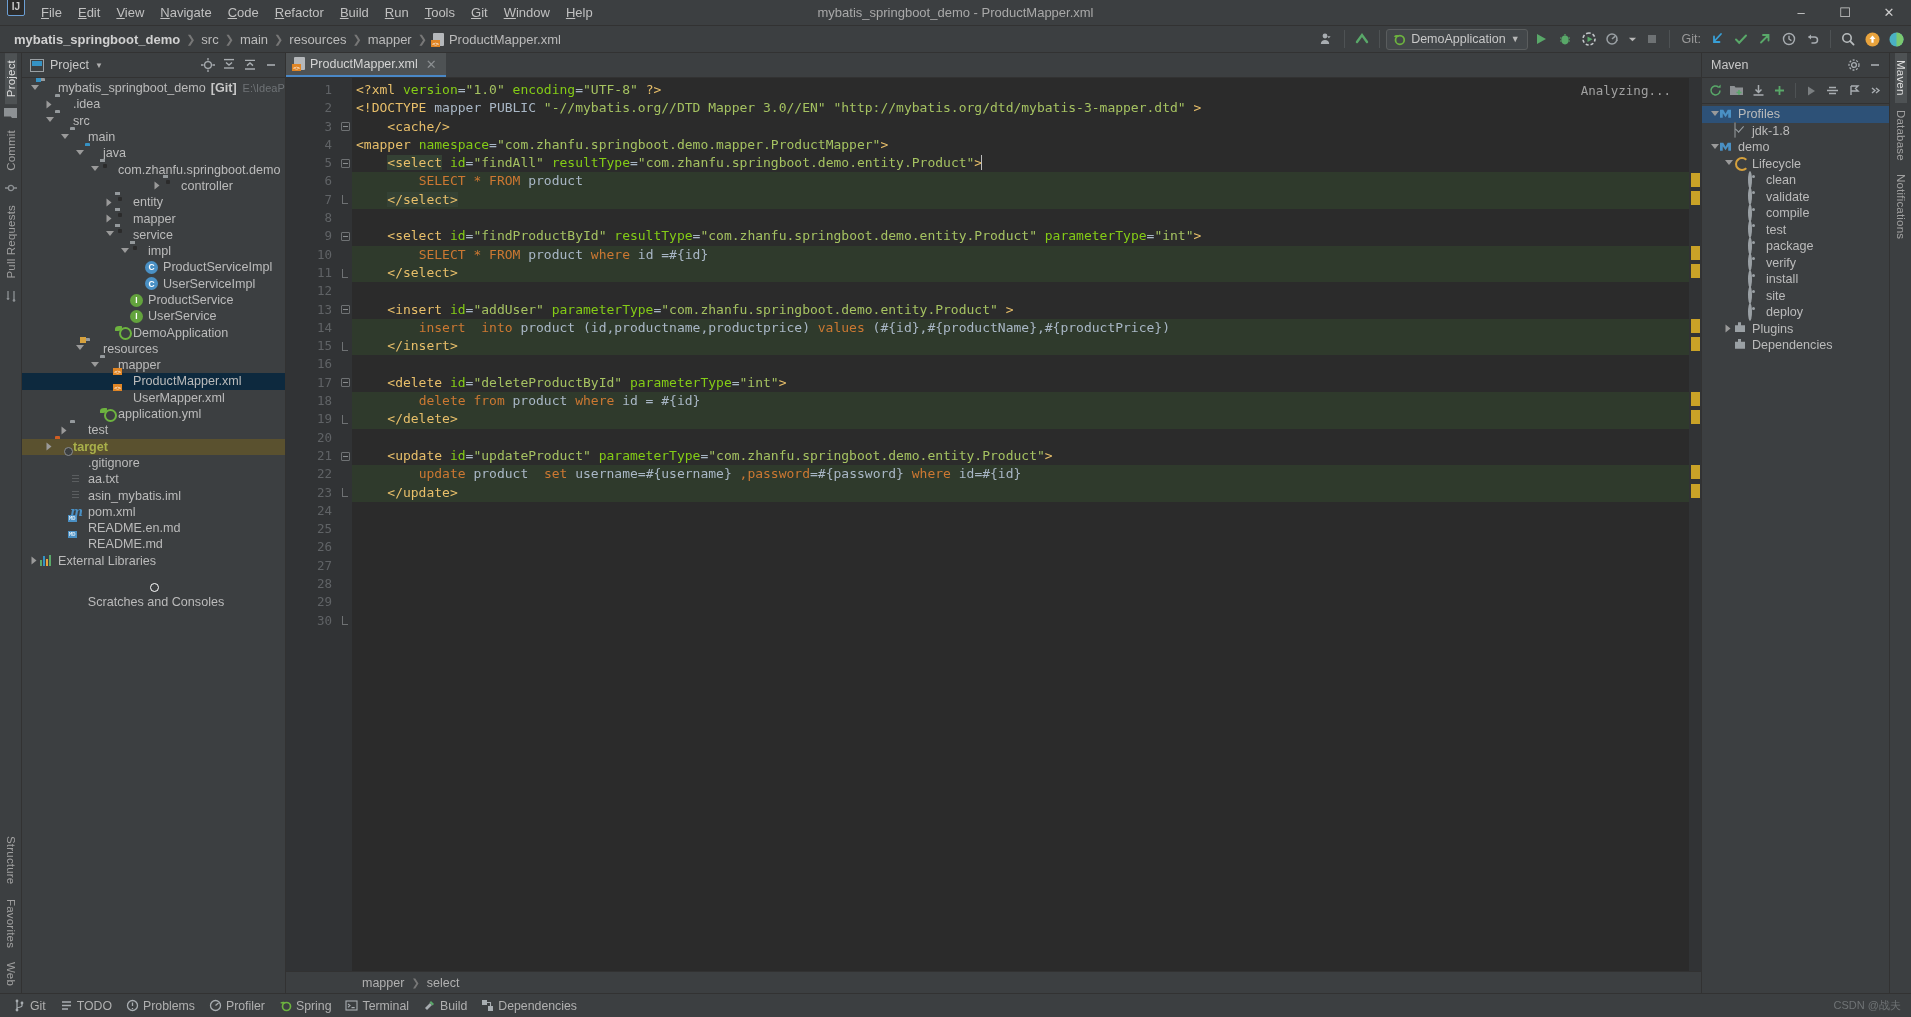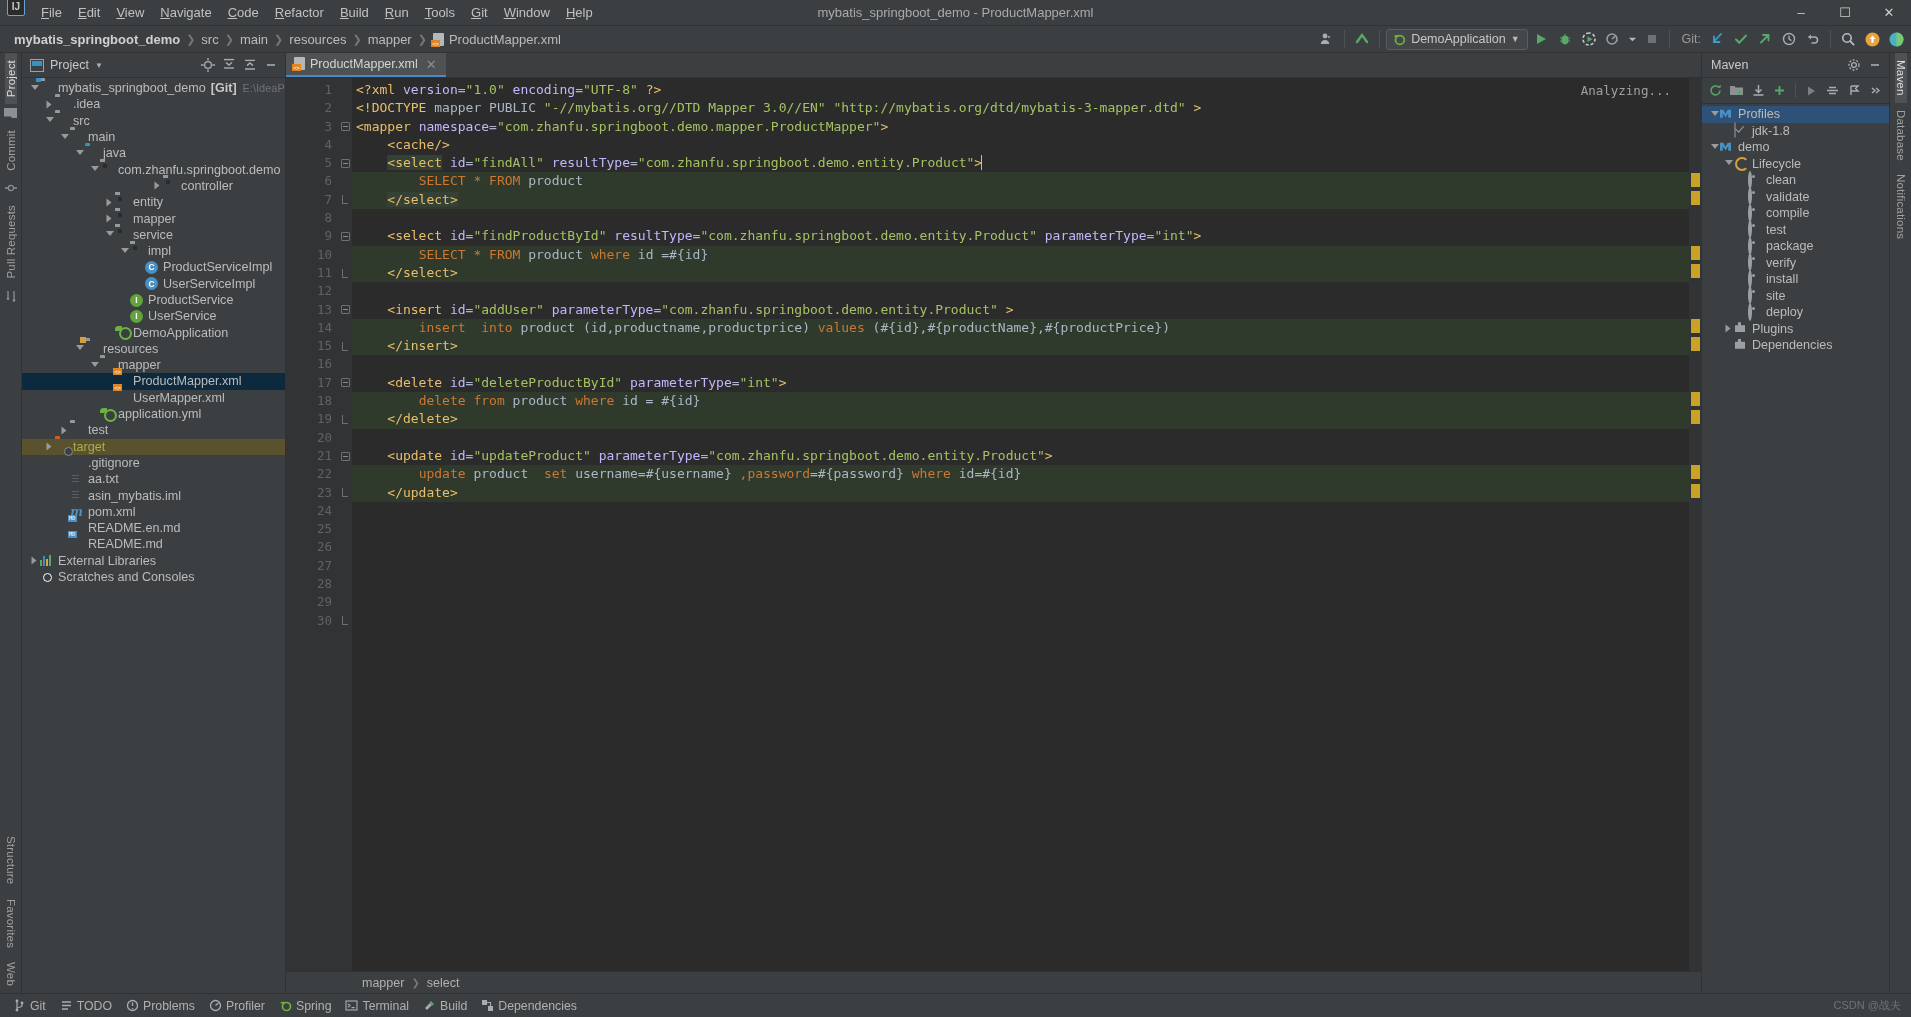--- a/index.html
+++ b/index.html
@@ -93,21 +93,21 @@
   #project-header .ph-title { font-size: 12.5px; color: #c8c8c8; margin-left: 6px; }
   #project-header .ph-actions { margin-left: auto; display: flex; gap: 1px; }
   .ph-btn { width: 20px; height: 20px; display: flex; align-items: center; justify-content: center; border-radius: 3px; }
 
   #tree { flex: 1; overflow: hidden; padding-top: 2px; position: relative; }
   .trow {
     display: flex; align-items: center; height: 16.3px; font-size: 12.6px;
     color: #bbbbbb; white-space: nowrap; padding-right: 4px;
   }
   .trow.sel { background: #0d293e; }
-  .trow.sel-target { background: #5a512f; }
+  .trow.sel-target { background: #5a512f; font-weight: bold; }
   .arrow {
     width: 11px; height: 11px; flex: 0 0 11px; display: inline-block;
     position: relative; margin-right: 1px;
   }
   .arrow.right::before, .arrow.down::before {
     content: ''; position: absolute; left: 3px; top: 2px;
     border-left: 4px solid transparent; border-right: 4px solid transparent;
     border-top: 5px solid #9a9a9a;
   }
   .arrow.right::before { transform: rotate(-90deg); left: 2px; top: 3px; }
@@ -239,21 +239,21 @@
     flex: 1; position: relative; padding-top: 3px; overflow: hidden;
     font-family: "DejaVu Sans Mono", monospace; font-size: 13px;
     background: #2b2b2b;
   }
   .cline {
     height: 18.3px; line-height: 18.3px; white-space: pre; padding-left: 4px;
     position: relative;
   }
   .cline.hl { background: #2f3a2c; }
   .tok-tag { color: #e8bf6a; }
-  .tok-attr { color: #c4b5fd; }
+  .tok-attr { color: #84cc16; }
   .tok-val { color: #a5c261; }
   .tok-kw { color: #cc7832; }
   .tok-txt { color: #a9b7c6; }
   .tok-plain { color: #a9b7c6; }
   .hl-tag { background: #344134; }
   .caret {
     display: inline-block; width: 1px; height: 15px; background: #bbbbbb;
     vertical-align: -3px; margin-left: -1px;
   }
 
@@ -766,21 +766,21 @@
           <span class="ico">
             <span class="libico">
               <i style="height:6px;background:#59a869"></i>
               <i style="height:10px;background:#3592c4"></i>
               <i style="height:7px;background:#e8a33d"></i>
               <i style="height:11px;background:#59a869"></i>
             </span>
           </span>
           <span class="tlabel">External Libraries</span>
         </div>
-        <div class="trow" style="padding-left: 6px;">
+        <div class="trow" style="padding-left: 6px; flex-direction: column;">
           <span class="arrow"></span>
           <span class="ico"><span class="scratchico"></span></span>
           <span class="tlabel">Scratches and Consoles</span>
         </div>
       </div>
     <div id="proj-scroll-track">
       <div id="proj-scroll"></div>
     </div>
   </div>
 
@@ -881,22 +881,22 @@
           <div class="fold"></div>
           <div class="fold"></div>
           <div class="fold end">
             <span></span>
           </div>
         </div>
       <div id="code">
         <div id="analyzing">Analyzing...</div>
       <div class="cline"><span class="tok-tag">&lt;?xml&nbsp;</span><span class="tok-attr">version</span><span class="tok-plain">=</span><span class="tok-val">"1.0"</span><span class="tok-plain">&nbsp;</span><span class="tok-attr">encoding</span><span class="tok-plain">=</span><span class="tok-val">"UTF-8"</span><span class="tok-plain">&nbsp;</span><span class="tok-tag">?&gt;</span></div>
           <div class="cline"><span class="tok-tag">&lt;!DOCTYPE&nbsp;</span><span class="tok-txt">mapper&nbsp;PUBLIC&nbsp;</span><span class="tok-val">"-//mybatis.org//DTD&nbsp;Mapper&nbsp;3.0//EN"</span><span class="tok-plain">&nbsp;</span><span class="tok-val">"http://mybatis.org/dtd/mybatis-3-mapper.dtd"</span><span class="tok-tag">&nbsp;&gt;</span></div>
+          <div class="cline">&nbsp;&nbsp;&nbsp;&nbsp;<span class="tok-tag">&lt;cache/&gt;</span></div>
           <div class="cline"><span class="tok-tag">&lt;mapper&nbsp;</span><span class="tok-attr">namespace</span><span class="tok-plain">=</span><span class="tok-val">"com.zhanfu.springboot.demo.mapper.ProductMapper"</span><span class="tok-tag">&gt;</span></div>
-          <div class="cline">&nbsp;&nbsp;&nbsp;&nbsp;<span class="tok-tag">&lt;cache/&gt;</span></div>
           <div class="cline">&nbsp;&nbsp;&nbsp;&nbsp;<span class="tok-tag hl-tag">&lt;select</span><span class="tok-plain">&nbsp;</span><span class="tok-attr">id</span><span class="tok-plain">=</span><span class="tok-val">"findAll"</span><span class="tok-plain">&nbsp;</span><span class="tok-attr">resultType</span><span class="tok-plain">=</span><span class="tok-val">"com.zhanfu.springboot.demo.entity.Product"</span><span class="tok-tag">&gt;</span><span class="caret"></span></div>
           <div class="cline hl">&nbsp;&nbsp;&nbsp;&nbsp;&nbsp;&nbsp;&nbsp;&nbsp;<span class="tok-kw">SELECT&nbsp;</span><span class="tok-kw">*&nbsp;</span><span class="tok-kw">FROM&nbsp;</span><span class="tok-txt">product</span></div>
           <div class="cline hl">&nbsp;&nbsp;&nbsp;&nbsp;<span class="tok-tag hl-tag">&lt;/select&gt;</span></div>
           <div class="cline">&nbsp;</div>
           <div class="cline">&nbsp;&nbsp;&nbsp;&nbsp;<span class="tok-tag">&lt;select&nbsp;</span><span class="tok-attr">id</span><span class="tok-plain">=</span><span class="tok-val">"findProductById"</span><span class="tok-plain">&nbsp;</span><span class="tok-attr">resultType</span><span class="tok-plain">=</span><span class="tok-val">"com.zhanfu.springboot.demo.entity.Product"</span><span class="tok-plain">&nbsp;</span><span class="tok-attr">parameterType</span><span class="tok-plain">=</span><span class="tok-val">"int"</span><span class="tok-tag">&gt;</span></div>
           <div class="cline hl">&nbsp;&nbsp;&nbsp;&nbsp;&nbsp;&nbsp;&nbsp;&nbsp;<span class="tok-kw">SELECT&nbsp;</span><span class="tok-kw">*&nbsp;</span><span class="tok-kw">FROM&nbsp;</span><span class="tok-txt">product&nbsp;</span><span class="tok-kw">where&nbsp;</span><span class="tok-txt">id&nbsp;=#{id}</span></div>
           <div class="cline hl">&nbsp;&nbsp;&nbsp;&nbsp;<span class="tok-tag">&lt;/select&gt;</span></div>
           <div class="cline">&nbsp;</div>
           <div class="cline">&nbsp;&nbsp;&nbsp;&nbsp;<span class="tok-tag">&lt;insert&nbsp;</span><span class="tok-attr">id</span><span class="tok-plain">=</span><span class="tok-val">"addUser"</span><span class="tok-plain">&nbsp;</span><span class="tok-attr">parameterType</span><span class="tok-plain">=</span><span class="tok-val">"com.zhanfu.springboot.demo.entity.Product"</span><span class="tok-tag">&nbsp;&gt;</span></div>
           <div class="cline hl">&nbsp;&nbsp;&nbsp;&nbsp;&nbsp;&nbsp;&nbsp;&nbsp;<span class="tok-kw">insert&nbsp;&nbsp;into&nbsp;</span><span class="tok-txt">product&nbsp;(id,productname,productprice)&nbsp;</span><span class="tok-kw">values&nbsp;</span><span class="tok-txt">(#{id},#{productName},#{productPrice})</span></div>

